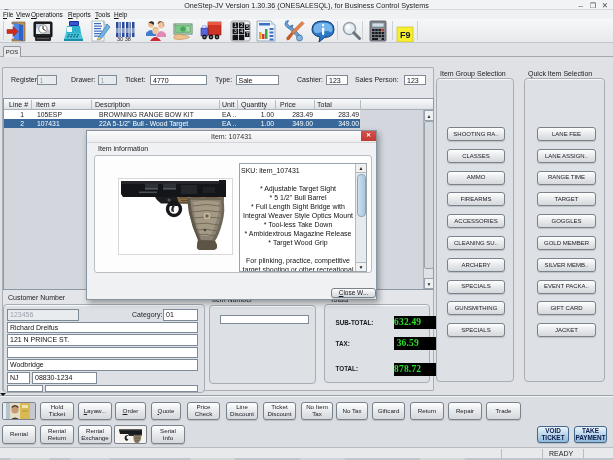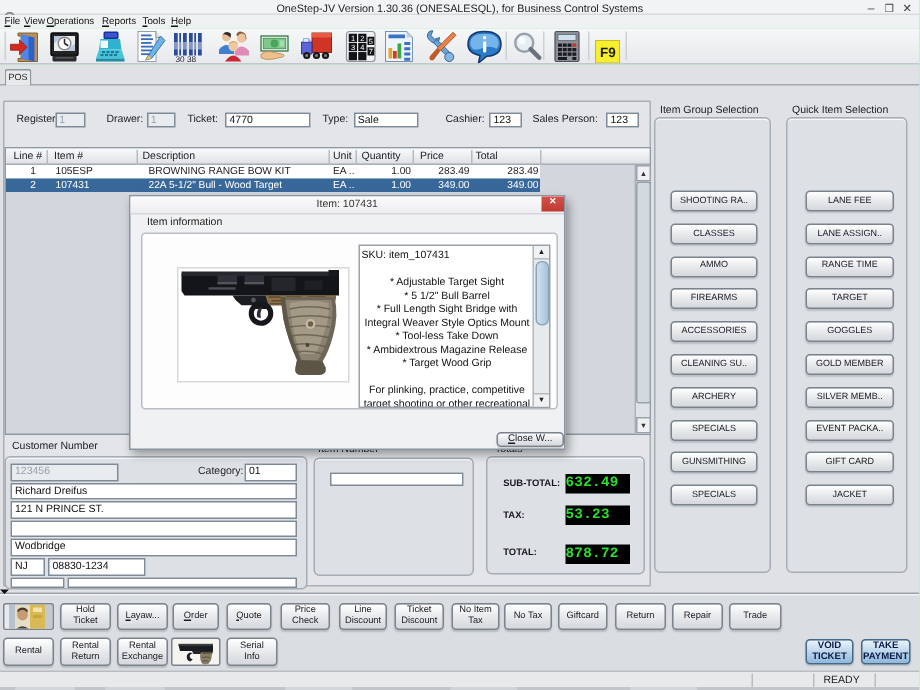--- a/index.html
+++ b/index.html
@@ -1,25 +1,25 @@
 <!DOCTYPE html>
 <html><head>
 <meta charset="utf-8">
 <style>
 * { margin:0; padding:0; box-sizing:border-box; }
 html,body { width:613px; height:460px; overflow:hidden; }
 body { font-family:"Liberation Sans", sans-serif; }
-#win { position:relative; width:613px; height:460px; background:#86efac; overflow:hidden; }
+#win { position:relative; width:613px; height:460px; background:#22c55e; overflow:hidden; }
 .abs { position:absolute; }
 .lbl { position:absolute; font-size:7px; color:#1c1c24; white-space:nowrap; }
 .field { position:absolute; background:#fff; border:1px solid #7e8a96; font-size:7px; color:#111; padding-left:2px; line-height:10px; white-space:nowrap; overflow:hidden; }
 .dis { background:#e9ecef; color:#9aa0ac; }
 .panelbox { position:absolute; background:#dde1e5; border:1px solid #a7adb5; border-radius:4px; box-shadow:inset 0 1px 0 rgba(255,255,255,.8); }
 .gbtn { position:absolute; background:linear-gradient(#ffffff,#e9ebed 45%,#d5d8dc); border:1px solid #7a828c; border-radius:3px; font-size:6px; color:#1a1a22; text-align:center; display:flex; align-items:center; justify-content:center; box-shadow:0 1px 1px rgba(0,0,0,.15); line-height:6.5px; }
-.lcd { position:absolute; background:#000; color:#2bdf2b; font-family:Liberation Mono, monospace; font-weight:bold; font-size:9.5px; text-align:right; padding-right:18px; line-height:12.5px; letter-spacing:0.2px; }
+.lcd { position:absolute; background:#000; color:#2bdf2b; font-family:Liberation Serif, serif; font-weight:bold; font-size:9.5px; text-align:right; padding-right:18px; line-height:12.5px; letter-spacing:0.2px;margin-left:17px; }
 .tlbl { position:absolute; font-size:6.3px; font-weight:bold; color:#15151d; }
 </style>
 </head>
 <body>
 <div id="win">
 
 <div class="abs" style="left:0;top:0;width:613px;height:10px;background:#f1f3f4;border-bottom:1px solid #d8dadd;"></div>
 <div class="abs" style="left:3px;top:2px;width:7px;height:7px;">
 <svg width="7" height="7" viewBox="0 0 7 7">
         <circle cx="3.5" cy="3.5" r="3" fill="none" stroke="#7f8b96" stroke-width="1.2"></circle>
@@ -296,21 +296,21 @@
 
 <div class="lbl" style="left:212px;top:296px;">Item Number</div>
 <div class="panelbox" style="left:209px;top:305px;width:107px;height:79px;"></div>
 <div class="field" style="left:220px;top:315px;width:89px;height:9px;"></div>
 
 <div class="lbl" style="left:330px;top:296px;">Totals</div>
 <div class="panelbox" style="left:324px;top:304px;width:106px;height:79px;"></div>
 <div class="tlbl" style="left:335.5px;top:319px;">SUB-TOTAL:</div>
 <div class="lcd" style="left:377px;top:316px;width:43px;height:12.5px;">632.49</div>
 <div class="tlbl" style="left:335.5px;top:340px;">TAX:</div>
-<div class="lcd" style="left:377px;top:337px;width:43px;height:12.5px;">53.23</div>
+<div class="lcd" style="left:377px;top:337px;width:43px;height:12.5px;">36.59</div>
 <div class="tlbl" style="left:335.5px;top:365px;">TOTAL:</div>
 <div class="lcd" style="left:377px;top:363px;width:43px;height:12.5px;">878.72</div>
 
 <div class="lbl" style="left:440px;top:70px;">Item Group Selection</div>
 <div class="panelbox" style="left:436px;top:78px;width:78px;height:304px;"></div>
 <div class="lbl" style="left:528px;top:70px;">Quick Item Selection</div>
 <div class="panelbox" style="left:524px;top:78px;width:81px;height:304px;"></div>
 <div id="groupbtns">
       <div class="gbtn" style="left:447px;top:127px;width:58px;height:14px;">SHOOTING RA..</div>
       <div class="gbtn" style="left:537px;top:127px;width:59px;height:14px;">LANE FEE</div>

